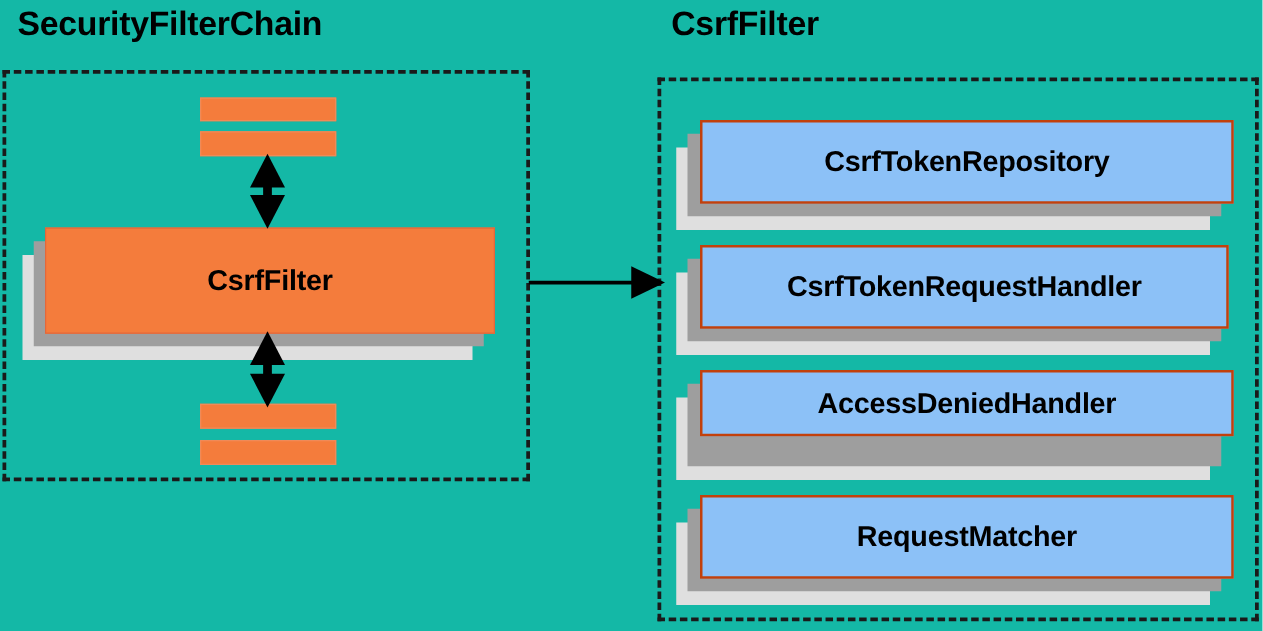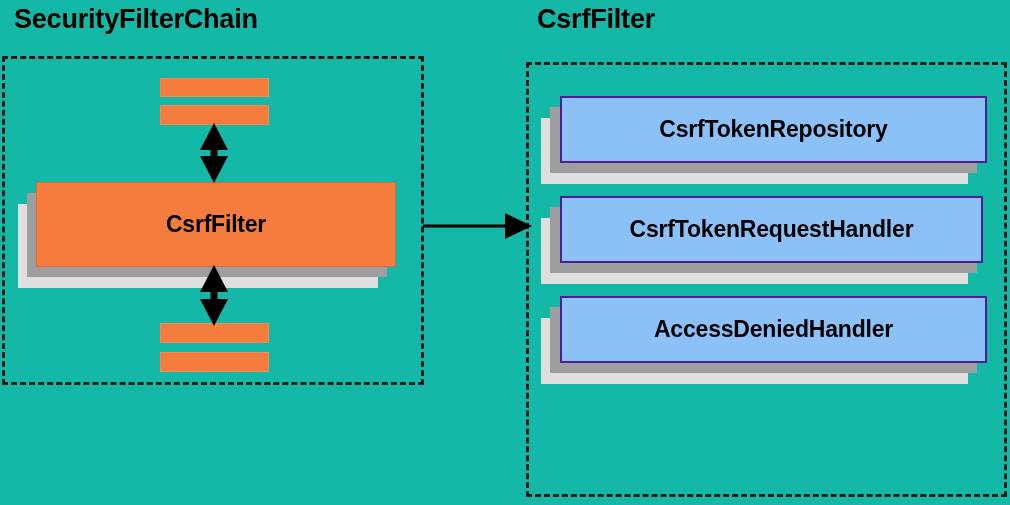--- a/index.html
+++ b/index.html
@@ -84,21 +84,21 @@
     border: 1px solid #e2673a;
   }
   .stack.orange .face .label {
     font-size: 23px;
     letter-spacing: -0.2px;
   }
 
   
   .stack.blue .face {
     background: #8cc1f7;
-    border: 2px solid #4c1d95;
+    border: 2px solid #c2410c;
   }
   .stack.blue .face .label {
     font-size: 23px;
     letter-spacing: -0.2px;
   }
 
   
   .bar {
     position: absolute;
     background: #f47c3c;
@@ -155,25 +155,32 @@
     <div class="shadow-far" style="left:0px;  top:22px; width:427px; height:66px;"></div>
     <div class="shadow-near" style="left:9px;  top:11px; width:427px; height:66px;"></div>
     <div class="face" style="left:19px; top:0px;  width:423px; height:67px;">
       <span class="label">CsrfTokenRequestHandler</span>
     </div>
   </div>
 
   <div class="stack blue" style="left:541px; top:296px; width:464px; height:92px;">
     <div class="shadow-far" style="left:0px;  top:22px; width:427px; height:66px;"></div>
     <div class="shadow-near" style="left:9px;  top:11px; width:427px; height:66px;"></div>
+    <div class="face" style="left:19px; top:0px;  width:427px; height:53px;">
+      <span class="label">AccessDeniedHandler</span>
+    </div>
+  </div>
+
+  <div class="stack blue" style="left:541px; top:396px; width:464px; height:92px;">
+    <div class="shadow-far" style="left:0px;  top:22px; width:427px; height:66px;"></div>
+    <div class="shadow-near" style="left:9px;  top:11px; width:427px; height:66px;"></div>
     <div class="face" style="left:19px; top:0px;  width:427px; height:67px;">
-      <span class="label">AccessDeniedHandler</span>
-    </div>
-  </div>
-
+      <span class="label">RequestMatcher</span>
+    </div>
+  </div>
 
   <svg id="arrow-layer" viewBox="0 0 1010 505" width="1010" height="505" xmlns="http://www.w3.org/2000/svg">
 
     <g>
       <line x1="214" y1="140" x2="214" y2="168" stroke="#000000" stroke-width="7"></line>
       <polygon points="214,123 228,150 200,150" fill="#000000"></polygon>
       <polygon points="214,183 228,156 200,156" fill="#000000"></polygon>
     </g>
 
     <g>

